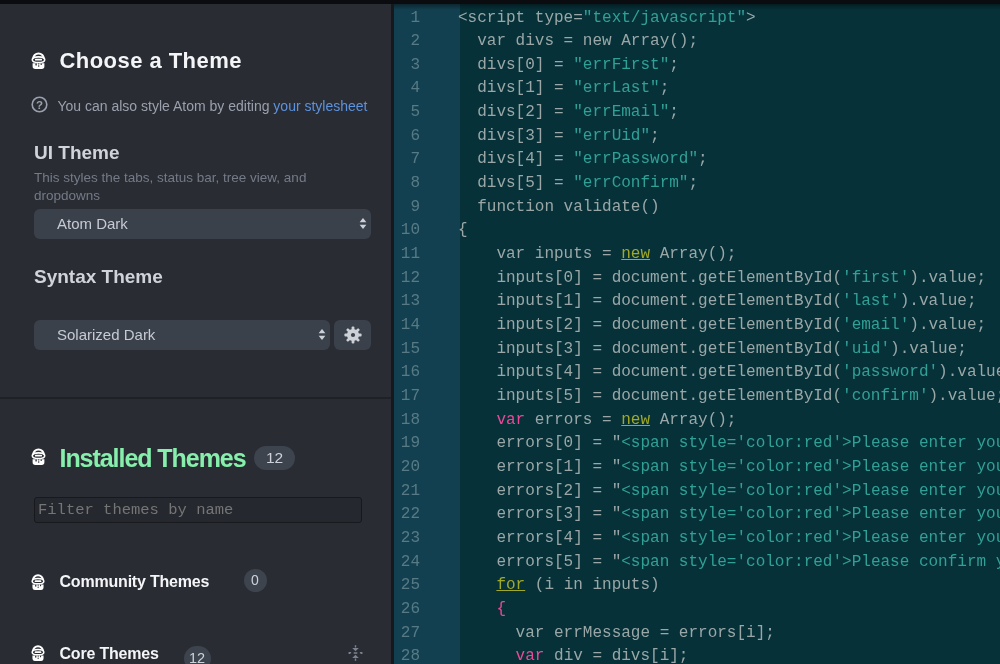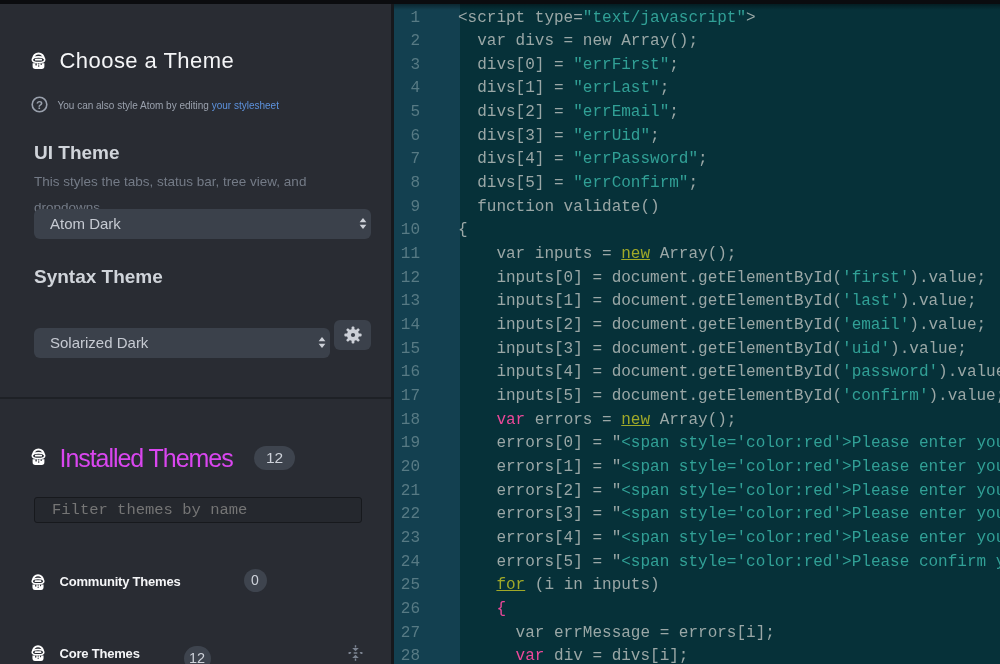--- a/index.html
+++ b/index.html
@@ -14,34 +14,34 @@
   pre { font-family:"Liberation Mono", monospace; font-size:16px; line-height:23.66px; padding-top:2.5px; }
   #nums { position:absolute; left:0; top:0; width:26px; text-align:right; color:#577a84; }
   #code { position:absolute; left:64px; top:0; color:#9aa7a6; white-space:pre; }
   .c { color:#31a096; }
   .b { color:#ec4899; }
   .g { color:#a0a928;text-decoration:underline; }
   #edshadow { position:absolute; left:0; top:0; width:606px; height:6px;
     background:linear-gradient(rgba(0,0,0,.4),rgba(0,0,0,0)); }
 
   
-  .h1t { font-size:22px; font-weight:normal; letter-spacing:.45px; color:#f4f5f7; line-height:27px; }
-  .h2t { font-size:25px; font-weight:normal; letter-spacing:-1.05px; color:#d946ef; line-height:27px; }
-  .h3t { font-size:13px; font-weight:bold; letter-spacing:-0.2px; color:#f4f5f7; line-height:24px; }
+  .h1t { font-size:22px; font-weight:bold; letter-spacing:.45px; color:#f4f5f7; line-height:27px; }
+  .h2t { font-size:25px; font-weight:bold; letter-spacing:-1.05px; color:#86efac; line-height:27px; }
+  .h3t { font-size:16px; font-weight:bold; letter-spacing:-0.2px; color:#f4f5f7; line-height:24px; }
   .label { font-size:19px; font-weight:bold; color:#d0d4da; line-height:24px; }
-  .desc { font-size:13.5px; color:#747b87; line-height:26px; }
-  .help { font-size:10px; color:#9aa1ad; line-height:16px; }
+  .desc { font-size:13.5px; color:#747b87; line-height:18px; }
+  .help { font-size:14px; color:#9aa1ad; line-height:16px; }
   .help a { color:#5d92dd; text-decoration:none; }
   .select { background:#3b414b; border-radius:6px; height:30px; line-height:30px;
-    font-size:15px; color:#c6cad2; padding-left:16px; }
+    font-size:15px; color:#c6cad2; padding-left:23px; }
   .chev { position:absolute; right:2px; top:6px; }
   .badge { background:#3e444e; border-radius:13px; color:#ced2da; text-align:center; }
   #filter { background:#25282e; border:1px solid #17191d; border-radius:3px;
     font-family:"Liberation Mono", monospace; font-size:15.5px; color:#59606c; line-height:23px;
-    padding-left:17px; }
+    padding-left:3px; }
   #divider { left:0; top:393px; width:391px; height:2px; background:#1e2126; }
 </style>
 </head>
 <body>
 <div class="abs" id="editor">
   <div id="gutter"></div>
   <pre id="nums">1
 2
 3
 4
@@ -123,21 +123,21 @@
   <div class="abs label" style="left:34px;top:137px">UI Theme</div>
   <div class="abs desc" style="left:34px;top:165px">This styles the tabs, status bar, tree view, and<br>dropdowns</div>
   <div class="abs select" style="left:34px;top:205px;width:337px">Atom Dark
     <svg class="chev" width="12" height="18" viewBox="0 0 12 18">
       <path d="M6 3 L9.4 7.3 H2.6 Z" fill="#ccd0d7"></path>
       <path d="M2.6 9.7 H9.4 L6 14 Z" fill="#ccd0d7"></path>
     </svg>
   </div>
 
   <div class="abs label" style="left:34px;top:261px">Syntax Theme</div>
-  <div class="abs select" style="left:34px;top:324px;width:296px">Solarized Dark
+  <div class="abs select" style="left:34px;top:316px;width:296px">Solarized Dark
     <svg class="chev" width="12" height="18" viewBox="0 0 12 18">
       <path d="M6 3 L9.4 7.3 H2.6 Z" fill="#ccd0d7"></path>
       <path d="M2.6 9.7 H9.4 L6 14 Z" fill="#ccd0d7"></path>
     </svg>
   </div>
   <div class="abs select" style="left:334px;top:316px;width:37px;padding:0">
     <svg class="abs" style="left:9.5px;top:5.5px" width="18" height="18" viewBox="0 0 18 18">
       <g fill="#ccd0d7">
         <rect x="7.6" y="0.4" width="2.8" height="4" rx="1"></rect>
         <rect x="7.6" y="13.6" width="2.8" height="4" rx="1"></rect>

